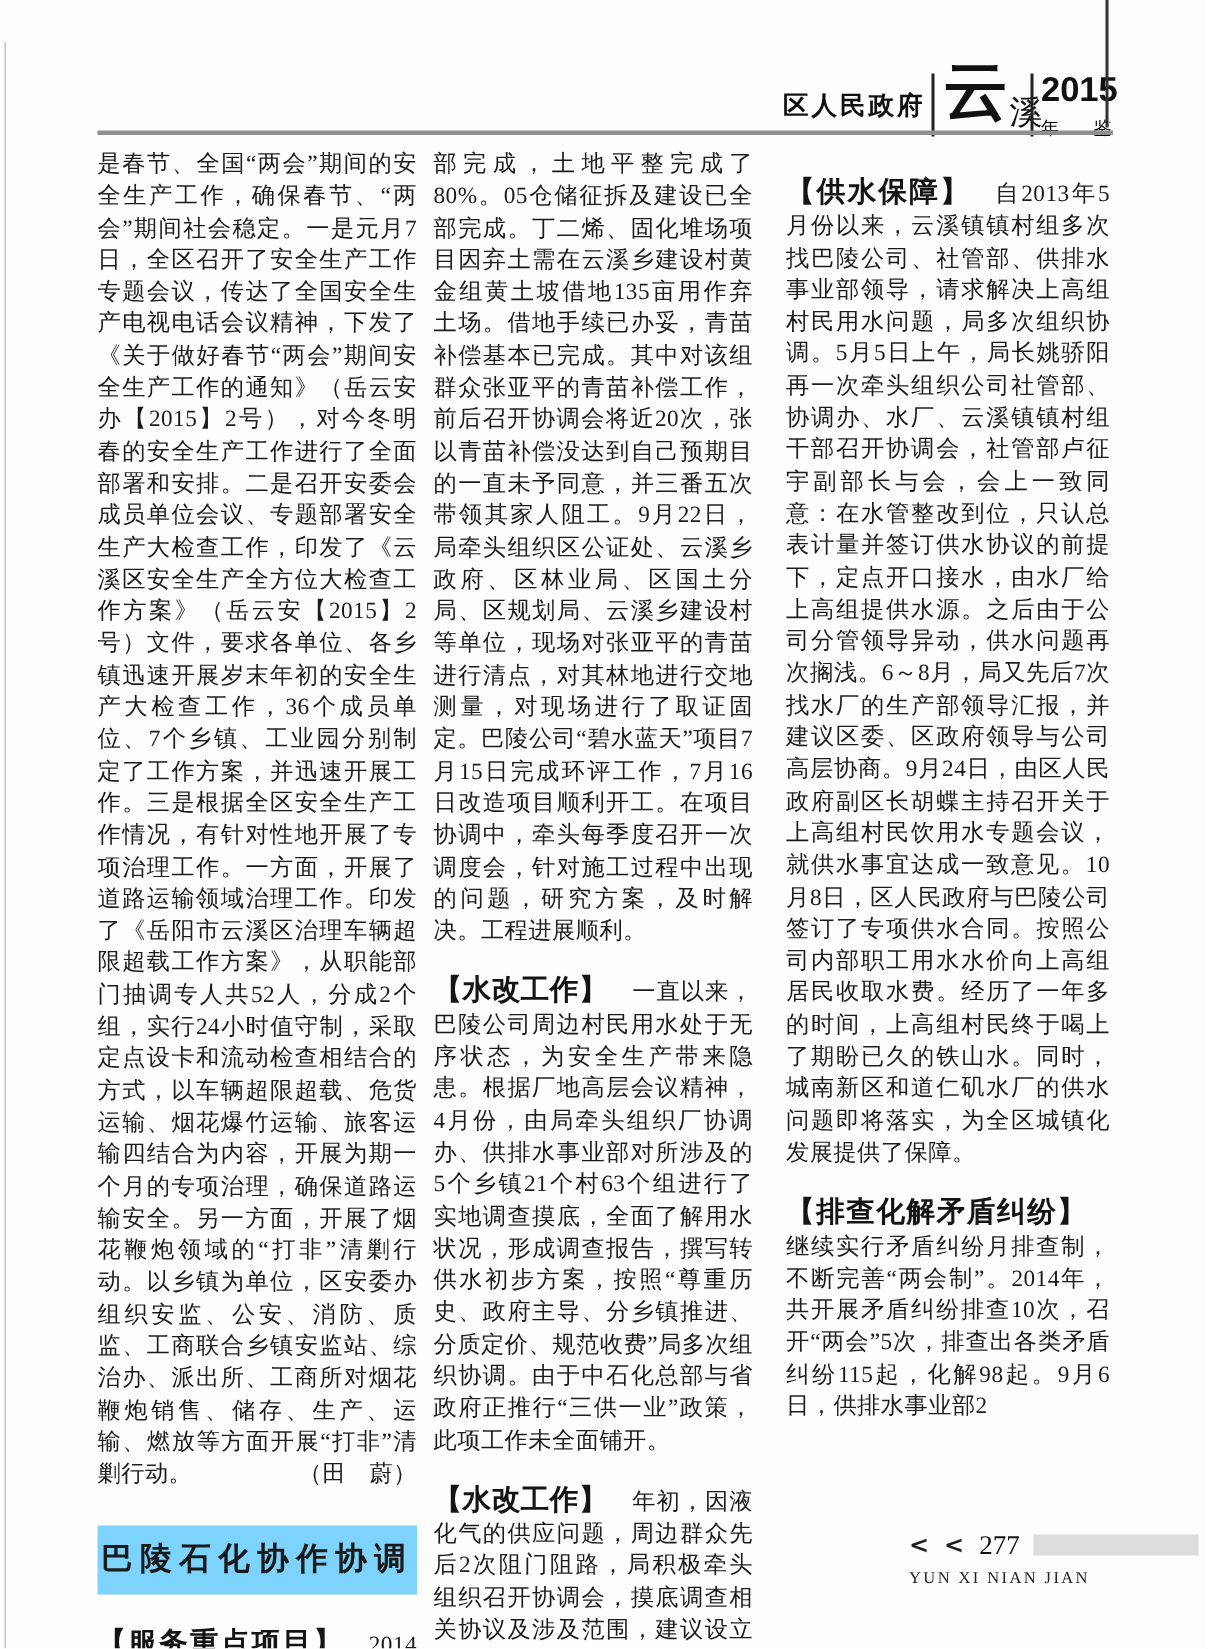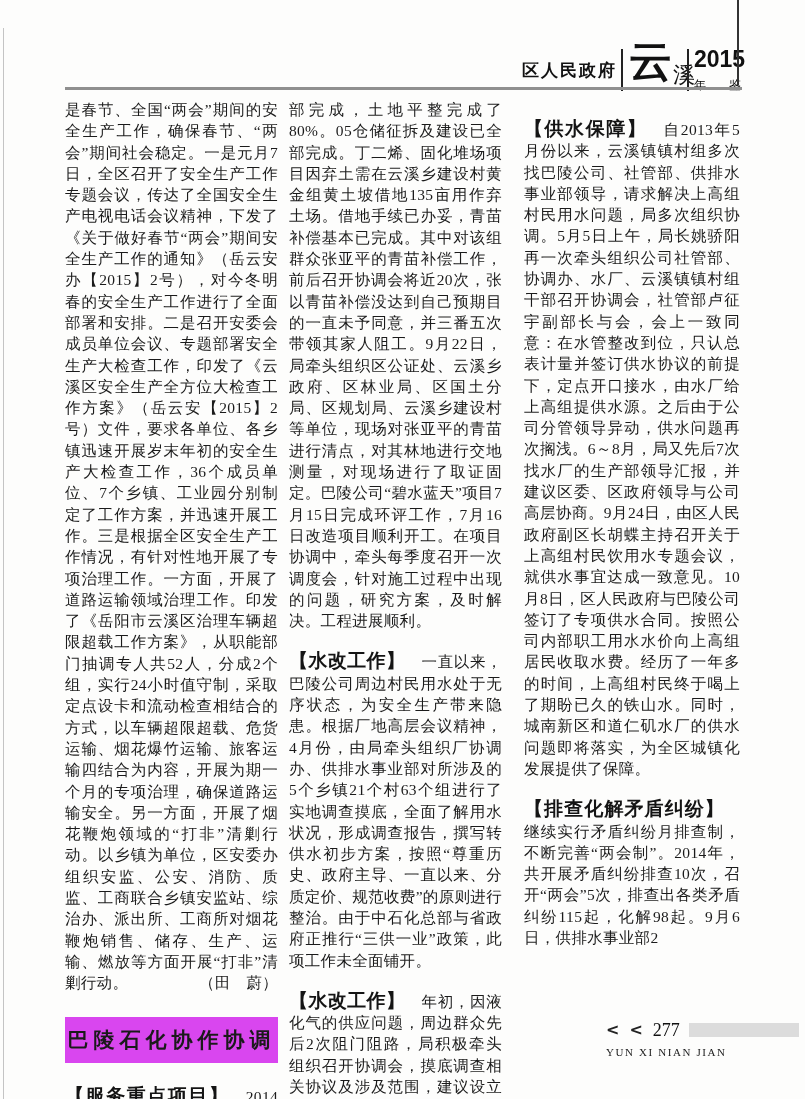--- a/index.html
+++ b/index.html
@@ -29,21 +29,21 @@
          text-align:justify; }
   #col1 { left:65px;  width:213px; }
   #col2 { left:289px; width:213px; }
   #col3 { left:524px; width:216px; }
   .para, .entry { margin:0; text-align:justify; }
   .entry { margin-top:19px; }
   .entry-label { font-family:"Liberation Sans",sans-serif; font-weight:bold; font-size:19px;
                  letter-spacing:0; margin-right:0.85em; color:#141414; }
   .byline { float:right; }
   .heading-box { margin:24px 0 22px 0; height:46px; line-height:46px; text-align:center;
-                 background:#d946ef; font-family:"Liberation Sans",sans-serif; font-weight:600;
+                 background:#7dd3fc; font-family:"Liberation Sans",sans-serif; font-weight:600;
                  font-size:21px; letter-spacing:5px; color:#1a1a1a; }
 
   
   .footer { position:absolute; left:606px; top:1021px; display:flex; align-items:center; }
   .chev { font-family:"DejaVu Sans",sans-serif; font-weight:bold; font-size:16px; color:#222;
           margin-right:10px; line-height:1; }
   .page-num { font-size:18px; color:#111; margin-right:9px; line-height:1; }
   .footer-bar { width:110px; height:14px; background:#dcdcdc; }
   .pinyin { position:absolute; left:606px; top:1046px; font-size:11px; letter-spacing:1.6px; color:#222; }
 </style>
@@ -65,21 +65,21 @@
   <div class="hdr-rule"></div>
 
   <div class="col" id="col1">
     <p class="para"><span>是春节、全国“两会”期间的安全生产工作，确保春节、“两会”期间社会稳定。一是元月7日，全区召开了安全生产工作专题会议，传达了全国安全生产电视电话会议精神，下发了《关于做好春节“两会”期间安全生产工作的通知》（岳云安办【2015】2号），对今冬明春的安全生产工作进行了全面部署和安排。二是召开安委会成员单位会议、专题部署安全生产大检查工作，印发了《云溪区安全生产全方位大检查工作方案》（岳云安【2015】2号）文件，要求各单位、各乡镇迅速开展岁末年初的安全生产大检查工作，36个成员单位、7个乡镇、工业园分别制定了工作方案，并迅速开展工作。三是根据全区安全生产工作情况，有针对性地开展了专项治理工作。一方面，开展了道路运输领域治理工作。印发了《岳阳市云溪区治理车辆超限超载工作方案》，从职能部门抽调专人共52人，分成2个组，实行24小时值守制，采取定点设卡和流动检查相结合的方式，以车辆超限超载、危货运输、烟花爆竹运输、旅客运输四结合为内容，开展为期一个月的专项治理，确保道路运输安全。另一方面，开展了烟花鞭炮领域的“打非”清剿行动。以乡镇为单位，区安委办组织安监、公安、消防、质监、工商联合乡镇安监站、综治办、派出所、工商所对烟花鞭炮销售、储存、生产、运输、燃放等方面开展“打非”清剿行动。</span><span class="byline">（田　蔚）</span></p>
     <div class="heading-box">巴陵石化协作协调</div>
     <p class="entry"><span class="entry-label">【服务重点项目】</span><span>2014年，积极配合完成重大项目建设征地156亩。丁二烯项目前期征拆工作已全</span></p>
   </div>
 
   <div class="col" id="col2">
     <p class="para"><span>部完成，土地平整完成了80%。05仓储征拆及建设已全部完成。丁二烯、固化堆场项目因弃土需在云溪乡建设村黄金组黄土坡借地135亩用作弃土场。借地手续已办妥，青苗补偿基本已完成。其中对该组群众张亚平的青苗补偿工作，前后召开协调会将近20次，张以青苗补偿没达到自己预期目的一直未予同意，并三番五次带领其家人阻工。9月22日，局牵头组织区公证处、云溪乡政府、区林业局、区国土分局、区规划局、云溪乡建设村等单位，现场对张亚平的青苗进行清点，对其林地进行交地测量，对现场进行了取证固定。巴陵公司“碧水蓝天”项目7月15日完成环评工作，7月16日改造项目顺利开工。在项目协调中，牵头每季度召开一次调度会，针对施工过程中出现的问题，研究方案，及时解决。工程进展顺利。</span></p>
-    <p class="entry"><span class="entry-label">【水改工作】</span><span>一直以来，巴陵公司周边村民用水处于无序状态，为安全生产带来隐患。根据厂地高层会议精神，4月份，由局牵头组织厂协调办、供排水事业部对所涉及的5个乡镇21个村63个组进行了实地调查摸底，全面了解用水状况，形成调查报告，撰写转供水初步方案，按照“尊重历史、政府主导、一直以来、分质定价、规范收费”的原则进行整治。由于中石化总部与省政府正推行“三供一业”政策，此项工作未全面铺开。</span></p>
+    <p class="entry"><span class="entry-label">【水改工作】</span><span>一直以来，巴陵公司周边村民用水处于无序状态，为安全生产带来隐患。根据厂地高层会议精神，4月份，由局牵头组织厂协调办、供排水事业部对所涉及的5个乡镇21个村63个组进行了实地调查摸底，全面了解用水状况，形成调查报告，撰写转供水初步方案，按照“尊重历史、政府主导、分乡镇推进、分质定价、规范收费”局多次组织协调。由于中石化总部与省政府正推行“三供一业”政策，此项工作未全面铺开。</span></p>
     <p class="entry"><span class="entry-label">【水改工作】</span><span>年初，因液化气的供应问题，周边群众先后2次阻门阻路，局积极牵头组织召开协调会，摸底调查相关协议及涉及范围，建议设立2014—2015年缓冲期。制订《优供液化气顺价方案》，耐</span></p>
   </div>
 
   <div class="col" id="col3">
     <p class="entry"><span class="entry-label">【供水保障】</span><span>自2013年5月份以来，云溪镇镇村组多次找巴陵公司、社管部、供排水事业部领导，请求解决上高组村民用水问题，局多次组织协调。5月5日上午，局长姚骄阳再一次牵头组织公司社管部、协调办、水厂、云溪镇镇村组干部召开协调会，社管部卢征宇副部长与会，会上一致同意：在水管整改到位，只认总表计量并签订供水协议的前提下，定点开口接水，由水厂给上高组提供水源。之后由于公司分管领导异动，供水问题再次搁浅。6～8月，局又先后7次找水厂的生产部领导汇报，并建议区委、区政府领导与公司高层协商。9月24日，由区人民政府副区长胡蝶主持召开关于上高组村民饮用水专题会议，就供水事宜达成一致意见。10月8日，区人民政府与巴陵公司签订了专项供水合同。按照公司内部职工用水水价向上高组居民收取水费。经历了一年多的时间，上高组村民终于喝上了期盼已久的铁山水。同时，城南新区和道仁矶水厂的供水问题即将落实，为全区城镇化发展提供了保障。</span></p>
     <p class="entry"><span class="entry-label">【排查化解矛盾纠纷】</span><span>继续实行矛盾纠纷月排查制，不断完善“两会制”。2014年，共开展矛盾纠纷排查10次，召开“两会”5次，排查出各类矛盾纠纷115起，化解98起。9月6日，供排水事业部2</span></p>
   </div>
 
   <div class="footer">
     <span class="chev">&lt;</span>

